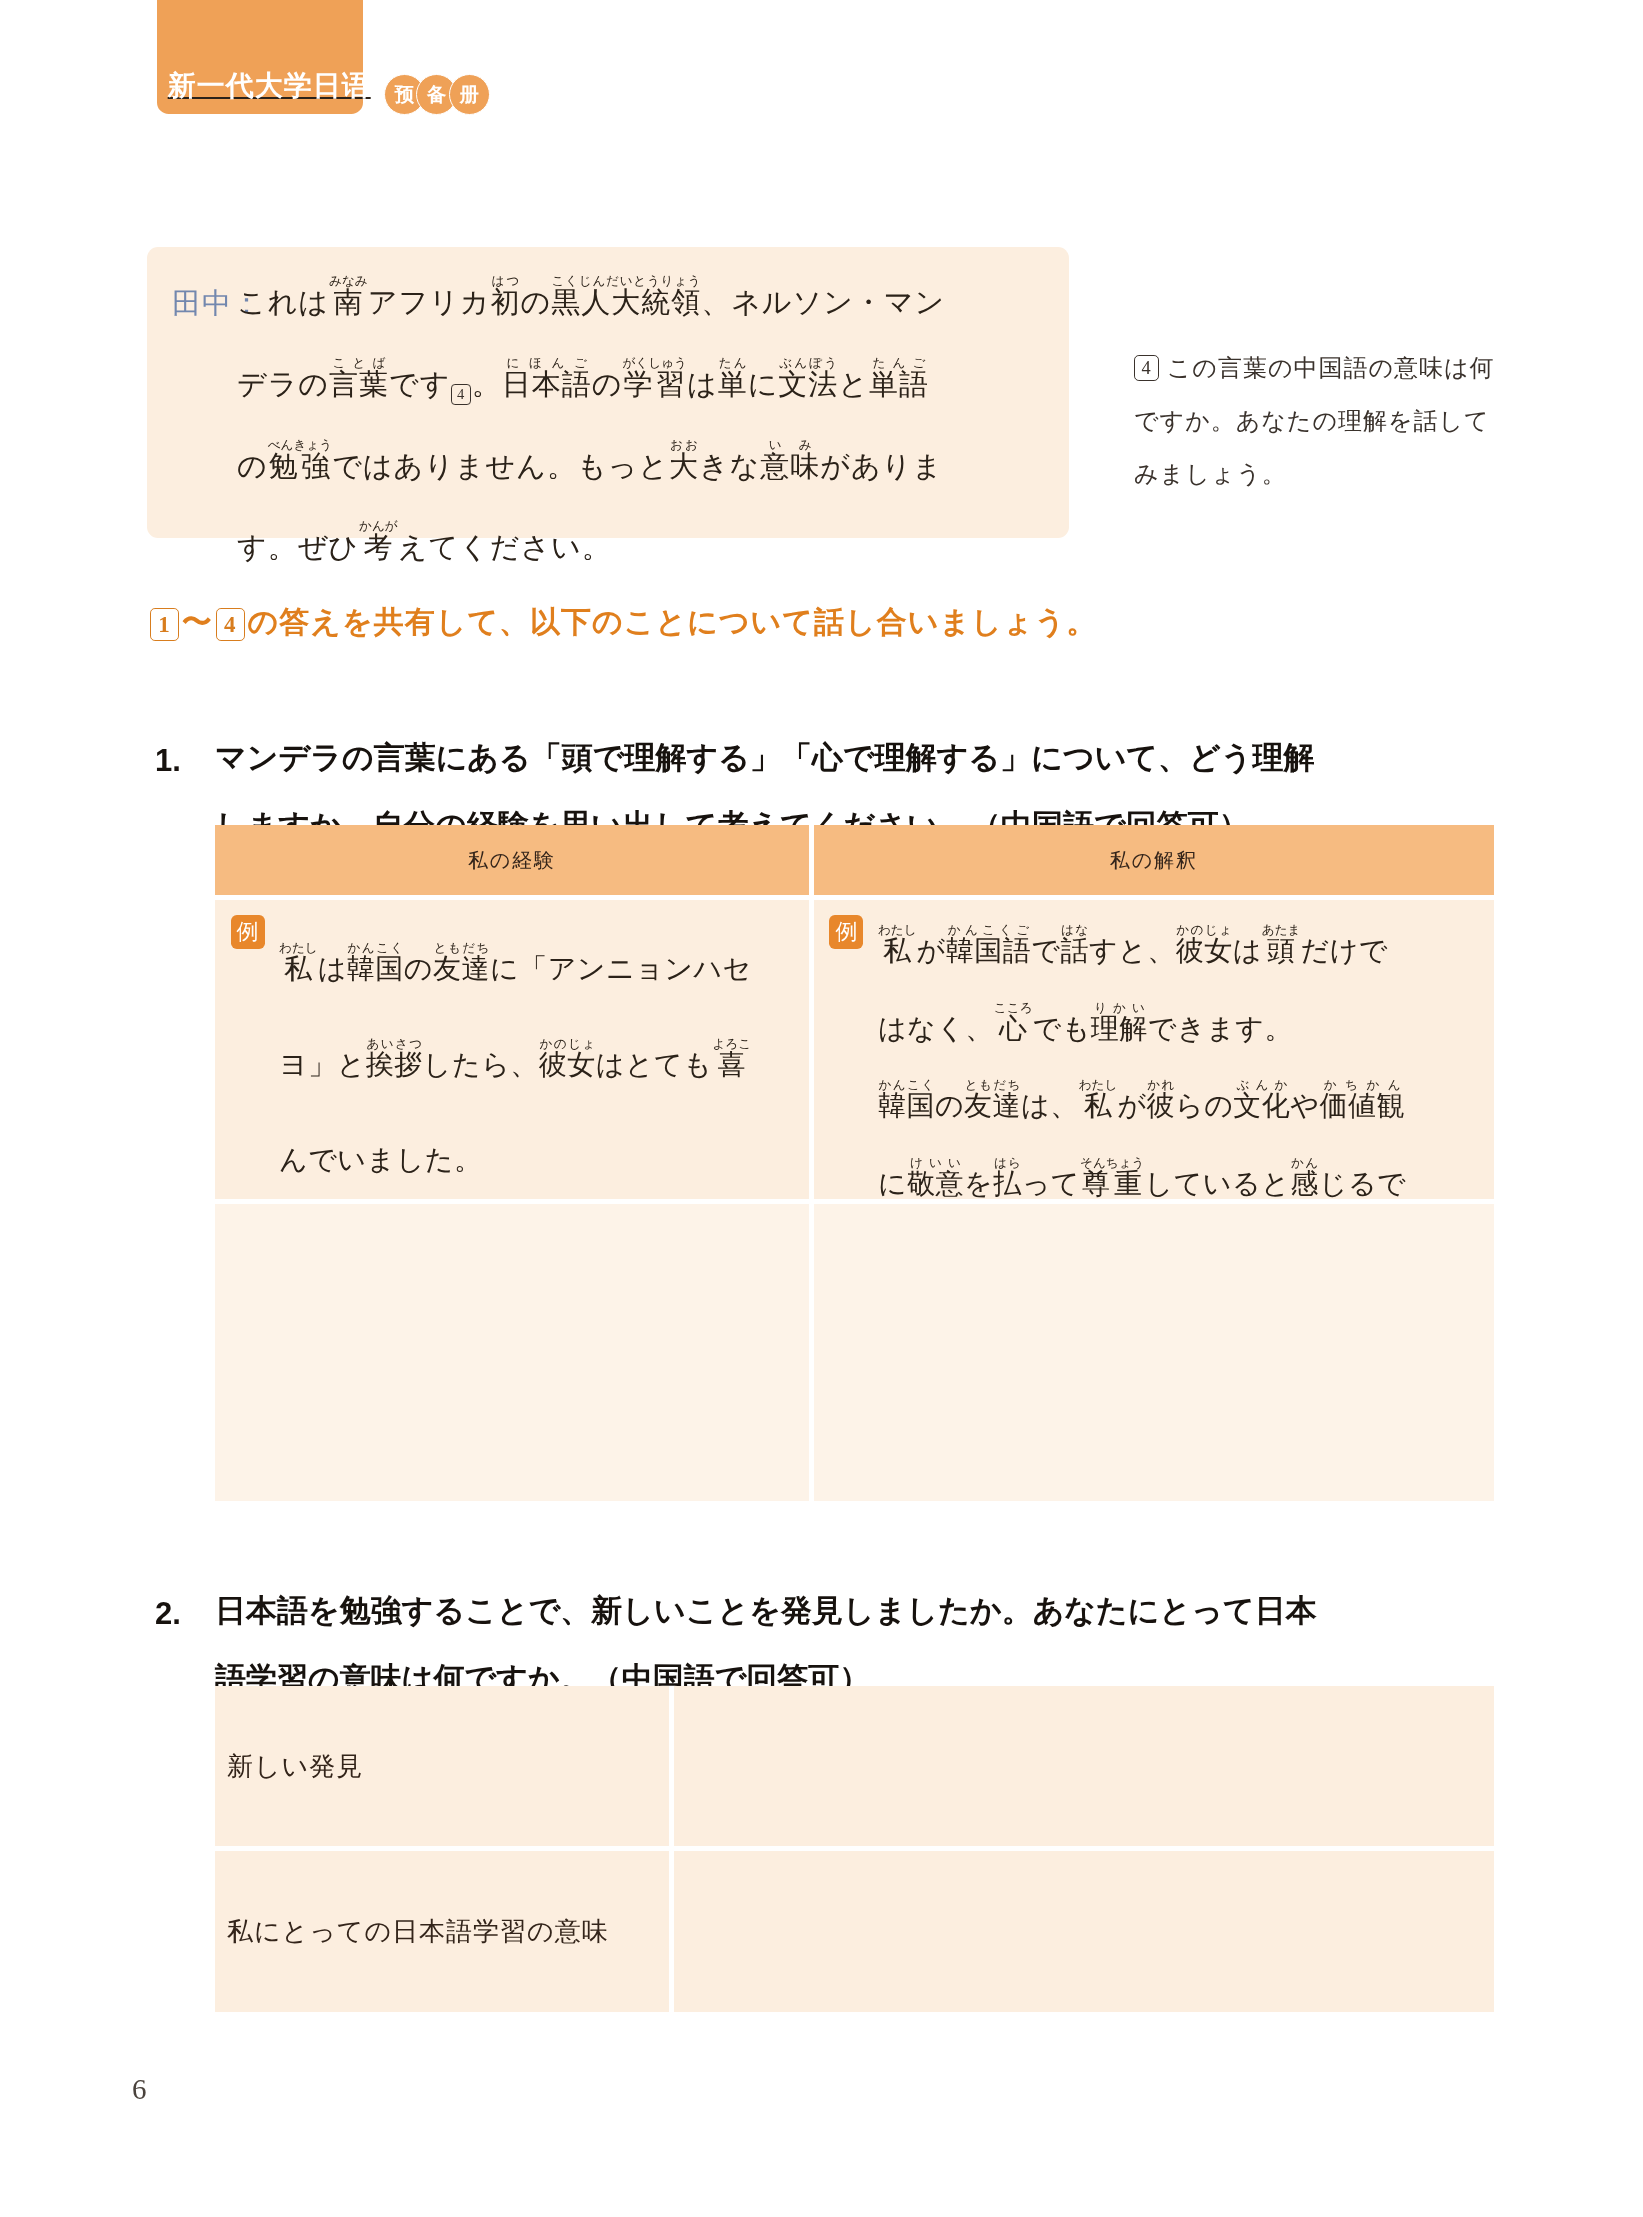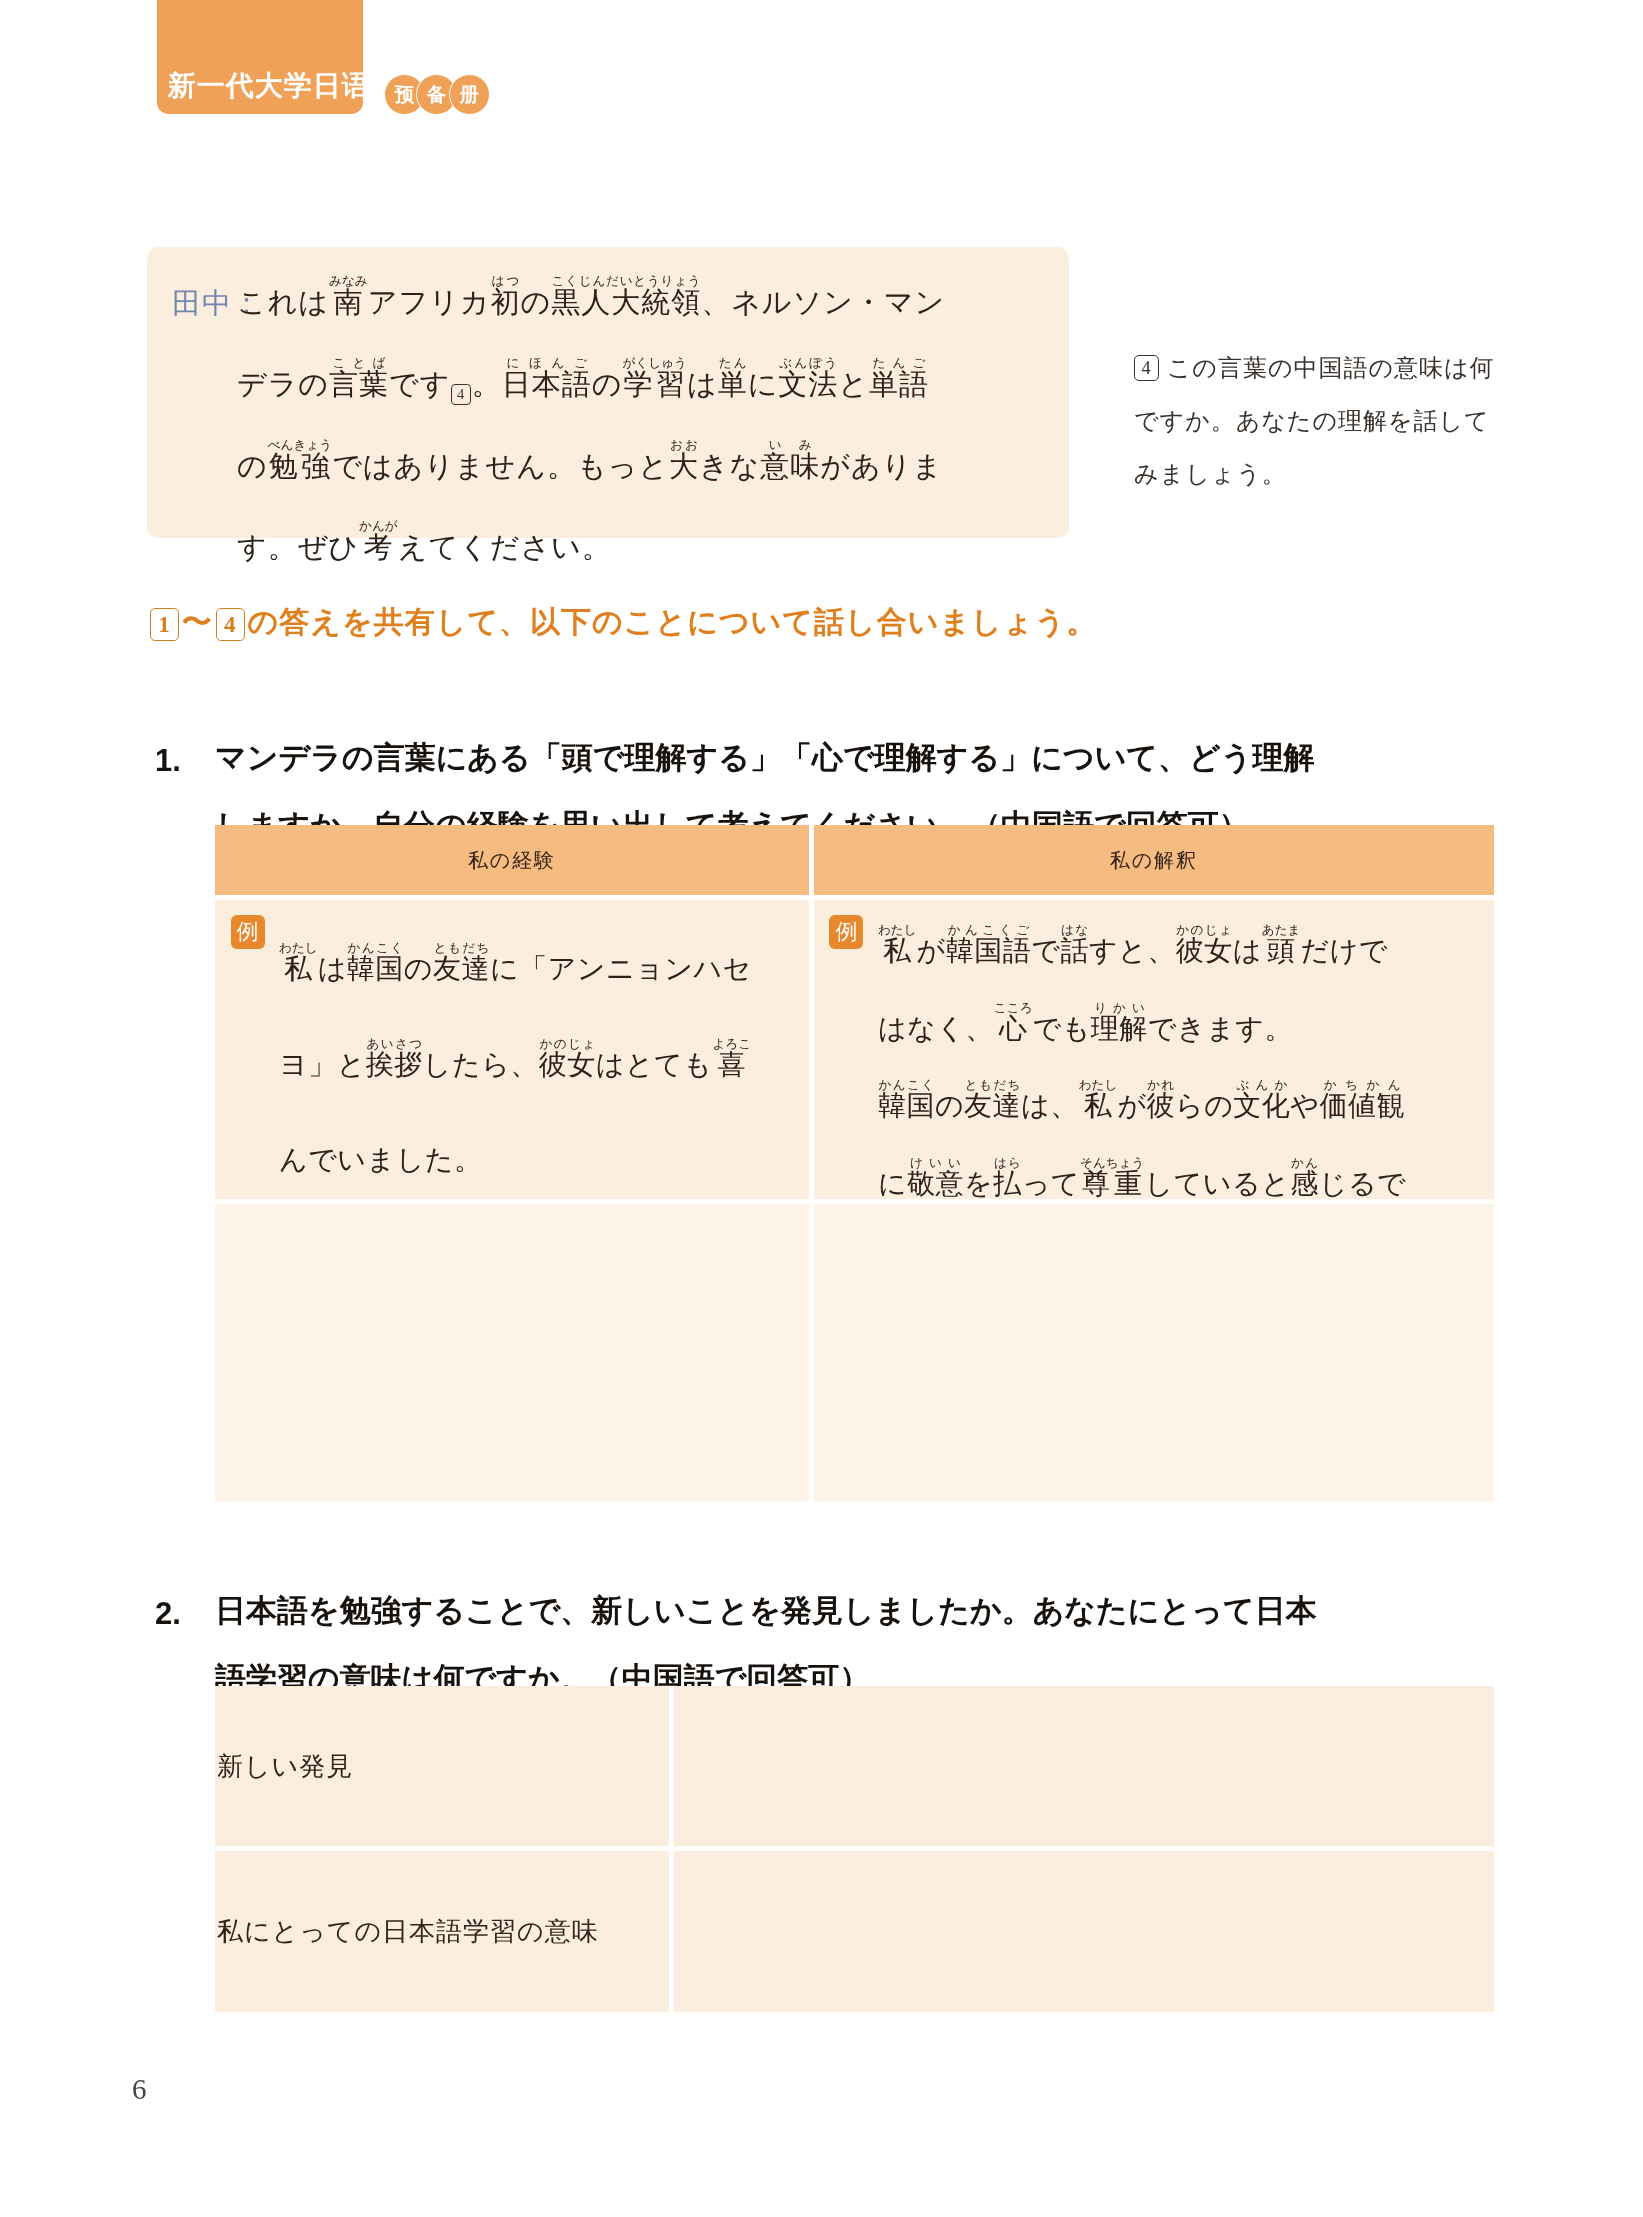--- a/index.html
+++ b/index.html
@@ -1,21 +1,21 @@
 <!DOCTYPE html>
 <html><head>
 <meta charset="utf-8">
 <style>
   html,body{margin:0;padding:0;background:#fff;}
   .page{position:relative;width:1644px;height:2217px;background:#ffffff;overflow:hidden;
         font-family:"Liberation Serif","DejaVu Serif",serif;color:#2b2219;}
 
   
   .brand-block{position:absolute;left:157px;top:0;width:206px;height:114px;background:#efa157;
-               border-radius:0 0 11.6px 11.6px;display:flex;align-items:flex-end;}
+               border-radius:0 0 11.6px 11.6px;display:flex;align-items:flex-end;text-decoration:underline;}
   .brand-title{font-family:"Liberation Sans","DejaVu Sans",sans-serif;font-weight:bold;
                color:#ffffff;font-size:28px;letter-spacing:1px;padding:0 0 8.7px 10.7px;white-space:nowrap;}
   .badge{position:absolute;left:384px;top:74px;display:flex;}
   .badge-circle{width:41px;height:41px;border-radius:50%;background:#efa157;border:1.9px solid #ffffff;
                 box-sizing:border-box;display:flex;align-items:center;justify-content:center;
                 font-family:"Liberation Sans","DejaVu Sans",sans-serif;font-weight:bold;
                 color:#ffffff;font-size:19.4px;}
   .badge-circle + .badge-circle{margin-left:-8.7px;}
 
   
@@ -64,21 +64,21 @@
   .cell{background:#fceedf;position:relative;}
   .cell.lighter{background:#fdf3e8;}
   .rei-badge{position:absolute;left:15.5px;top:15.5px;width:34px;height:34px;background:#e8872b;
              border-radius:5.8px;color:#ffffff;font-size:22px;display:flex;align-items:center;
              justify-content:center;}
   .cell-lines{position:absolute;left:64px;top:0;right:7.8px;}
   .cell-line{display:flex;align-items:flex-end;font-size:28px;letter-spacing:0.5px;
              white-space:nowrap;padding-bottom:7.8px;}
   .pitch90 .cell-line{height:88px;}
   .pitch72 .cell-line{height:70px;}
-  .tbl2 .label-cell{display:flex;align-items:center;padding-left:2px;font-size:26px;
+  .tbl2 .label-cell{display:flex;align-items:center;padding-left:12px;font-size:26px;
                     color:#33241a;letter-spacing:1px;}
 
   
   .page-num{position:absolute;left:132px;top:2073px;font-size:29px;color:#4a423c;}
 </style>
 </head>
 <body>
 
 <div class="page">
 

